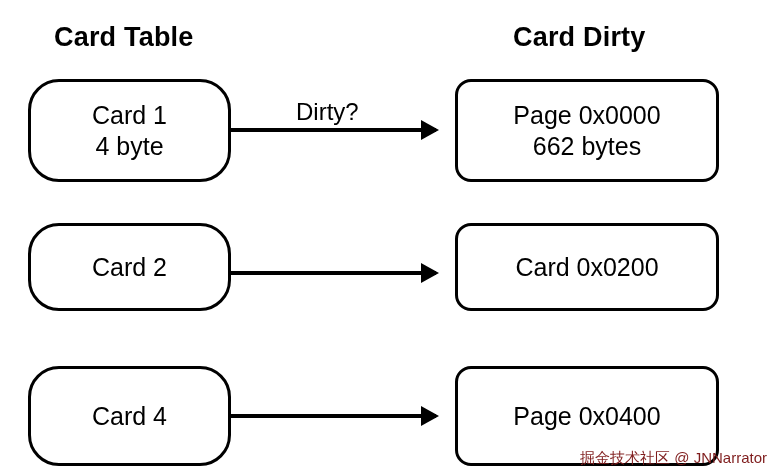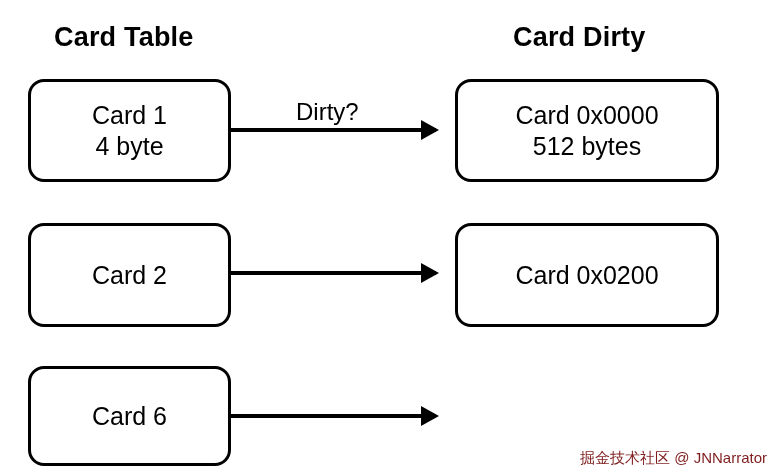--- a/index.html
+++ b/index.html
@@ -38,26 +38,26 @@
     justify-content: center;
     color: #000000;
   }
   .box .line {
     font-size: 25px;
     line-height: 31px;
     white-space: nowrap;
   }
 
   
-  .box-left  { left: 28px;  width: 203px; }
+  .box-left  { left: 28px;  width: 203px; border-radius: 31px; }
   
   .box-right { left: 455px; width: 264px; }
 
   .row1 { top: 79px;  height: 103px; }
-  .row2 { top: 223px; height: 104px; }
+  .row2 { top: 223px; height: 88px; }
   .row3 { top: 366px; height: 100px; }
 
   
   .arrow {
     position: absolute;
     height: 4px;
     background: #000000;
   }
   .arrow::after {
     content: "";
@@ -103,36 +103,39 @@
 
   <div class="box box-left row1">
     <div class="line">Card 1</div>
     <div class="line">4 byte</div>
   </div>
 
   <div class="arrow" id="arrow-1"></div>
   <div class="arrow-label" id="label-dirty">Dirty?</div>
 
   <div class="box box-right row1">
-    <div class="line">Card 0x0000</div>
-    <div class="line">512 bytes</div>
+    <div class="line">Page 0x0000</div>
+    <div class="line">662 bytes</div>
   </div>
 
   <div class="box box-left row2">
     <div class="line">Card 2</div>
   </div>
 
   <div class="arrow" id="arrow-2"></div>
 
   <div class="box box-right row2">
     <div class="line">Card 0x0200</div>
   </div>
 
   <div class="box box-left row3">
-    <div class="line">Card 6</div>
+    <div class="line">Card 4</div>
   </div>
 
   <div class="arrow" id="arrow-3"></div>
 
+  <div class="box box-right row3">
+    <div class="line">Page 0x0400</div>
+  </div>
 
   <div id="watermark">掘金技术社区 @ JNNarrator</div>
 
 </div>
 
 </body></html>

